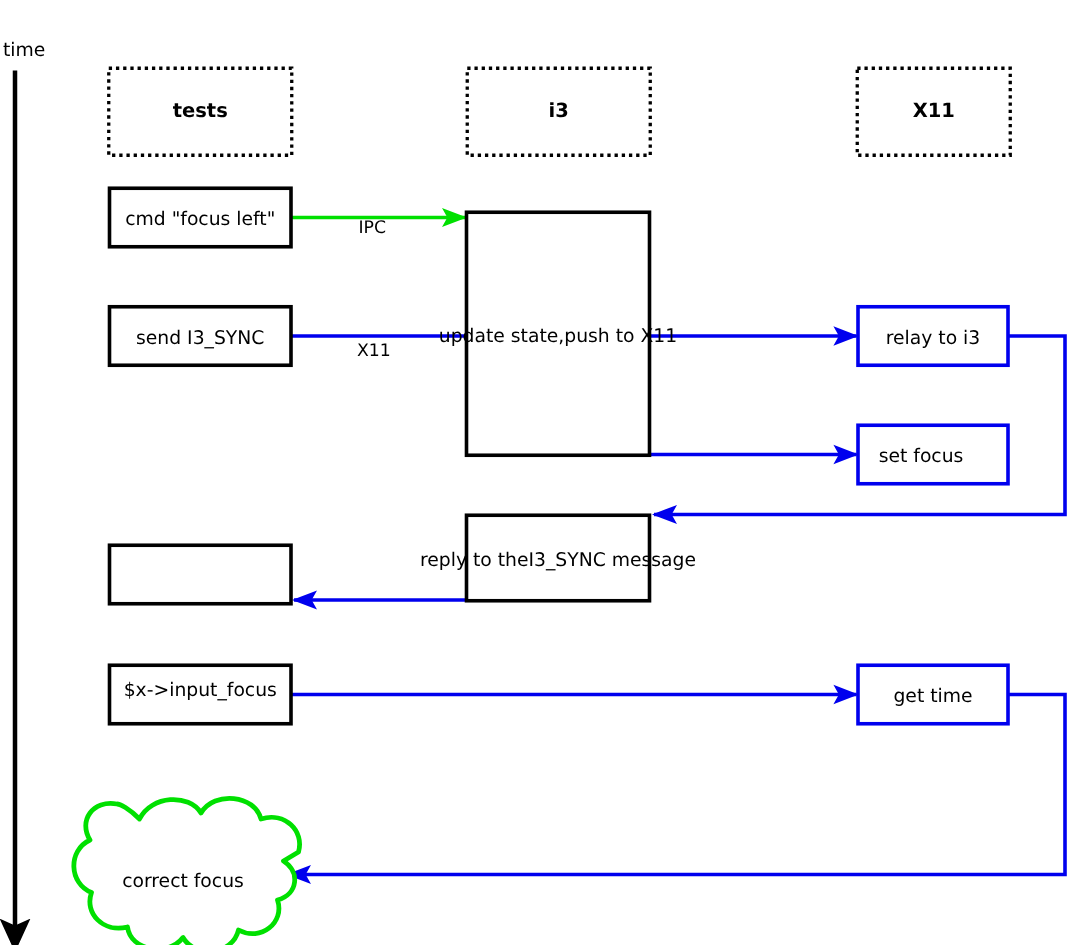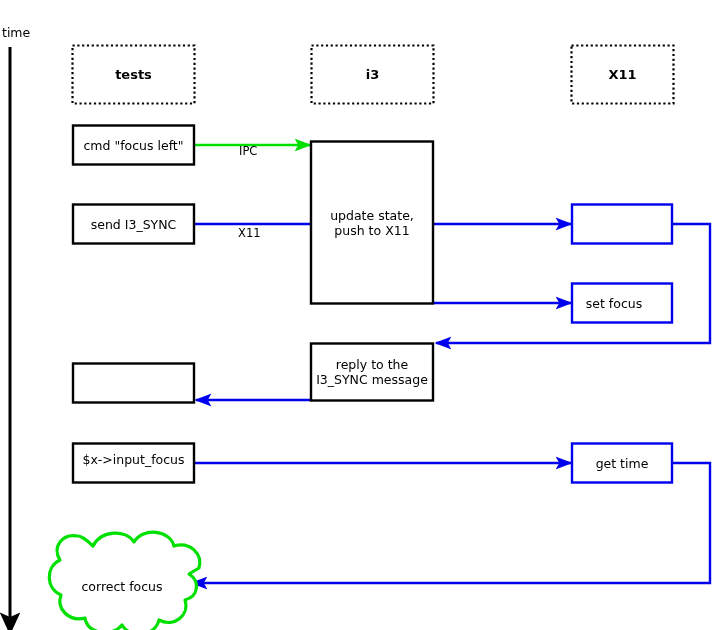--- a/index.html
+++ b/index.html
@@ -131,29 +131,30 @@
   <div class="axis-label" style="left:2px; top:0px;">time</div>
 
   <div class="node-label bold" style="left:72px; top:20px; width:123px; height:59px;">tests</div>
   <div class="node-label bold" style="left:311px; top:20px; width:123px; height:59px;">i3</div>
   <div class="node-label bold" style="left:571px; top:20px; width:103px; height:59px;">X11</div>
 
   <div class="node-label" style="left:73px; top:100px; width:121px; height:40px;">cmd "focus left"</div>
 
   <div class="node-label" style="left:73px; top:179px; width:121px; height:40px;">send I3_SYNC</div>
 
-  <div class="node-label" style="left:311px; top:117px; width:122px; height:162px; flex-direction:column;">
+  <div class="node-label" style="left:311px; top:117px; width:122px; height:162px; flex-direction:row;">
     <span>update state,</span>
     <span>push to X11</span>
   </div>
 
+  <div class="node-label" style="left:572px; top:179px; width:100px; height:40px;">relay to i3</div>
 
   <div class="node-label" style="left:572px; top:258px; width:84px; height:40px;">set focus</div>
 
-  <div class="node-label" style="left:306px; top:318px; width:132px; height:58px; flex-direction:column;">
+  <div class="node-label" style="left:306px; top:318px; width:132px; height:58px; ">
     <span>reply to the</span>
     <span>I3_SYNC message</span>
   </div>
 
 
   <div class="node-label" style="left:73px; top:414px; width:121px; height:40px;">$x-&gt;input_focus</div>
 
   <div class="node-label" style="left:572px; top:418px; width:100px; height:40px;">get time</div>
 
   <div class="node-label" style="left:60px; top:551px; width:124px; height:20px;">correct focus</div>

